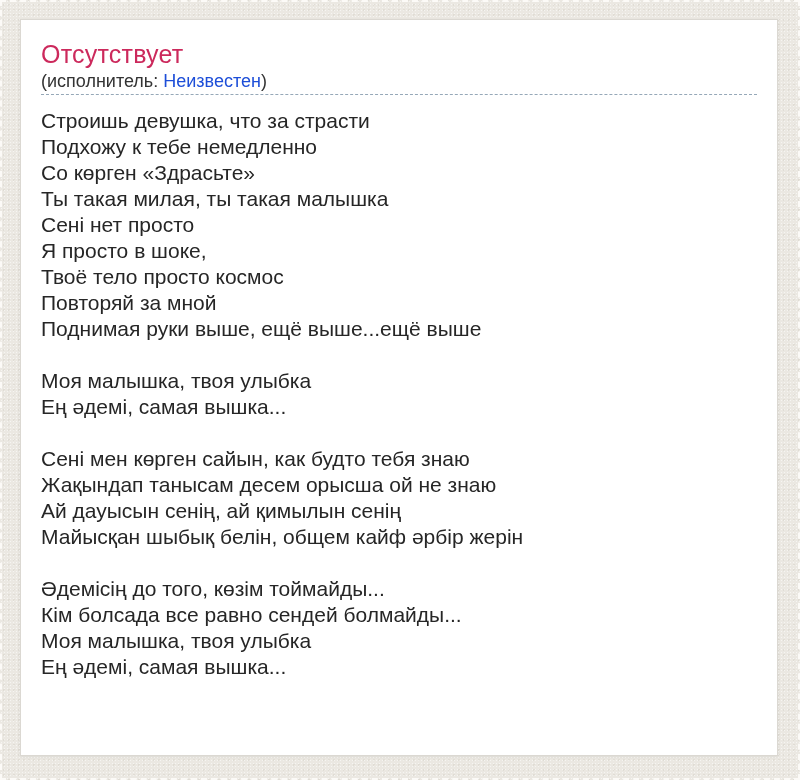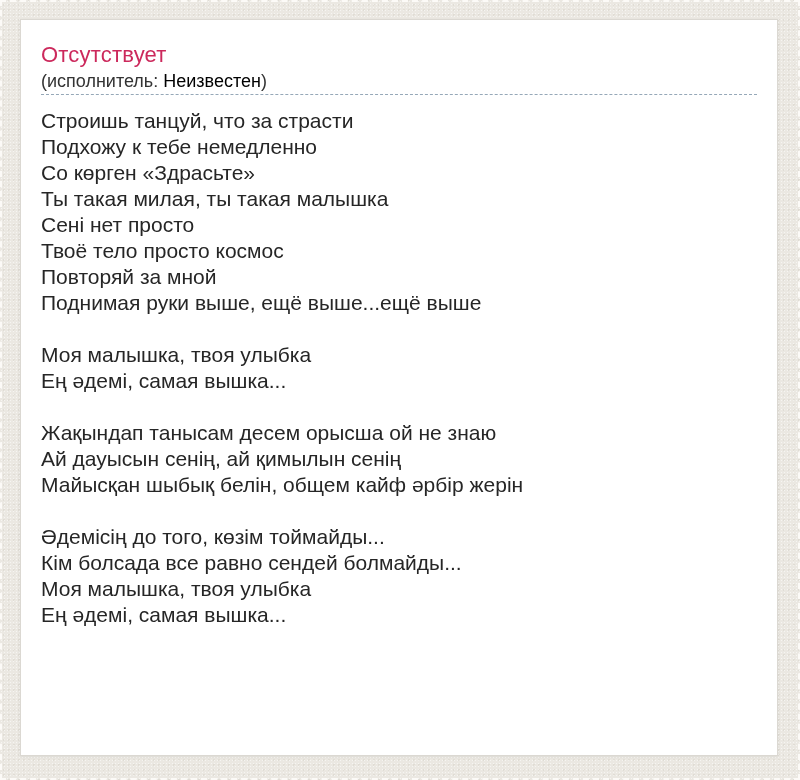--- a/index.html
+++ b/index.html
@@ -33,36 +33,36 @@
     width: 758px;
     height: 737px;
     box-sizing: border-box;
     background: #ffffff;
     border: 1px solid #dbd8d2;
     box-shadow: 0 1px 3px rgba(0,0,0,0.07);
     padding: 20px 20px 0 20px;
   }
   .page-title {
     margin: 0;
-    font-size: 22px;
+    font-size: 25px;
     font-weight: 400;
     line-height: 29px;
     color: #cc295c;
     letter-spacing: 0.2px;
   }
   .artist-line {
     margin-top: 2px;
     font-size: 18px;
     line-height: 20px;
     color: #333333;
     padding-bottom: 3px;
     border-bottom: 1px dashed #96a8b8;
   }
   .artist-link {
-    color: #000000;
+    color: #1d4ed8;
     text-decoration: none;
     cursor: pointer;
   }
   .lyrics {
     margin-top: 13px;
     font-size: 21px;
     line-height: 26px;
     color: #262626;
   }
   .stanza { margin: 0 0 26px 0; }
@@ -75,34 +75,36 @@
 <div class="page-frame"></div>
 
 <div class="card">
   <div>
     <h1 class="page-title">Отсутствует</h1>
     <div class="artist-line"><span>(исполнитель: </span><a class="artist-link">Неизвестен</a><span>)</span></div>
   </div>
 
   <div class="lyrics" id="lyrics">
       <div class="stanza">
-        <div class="lyric-line">Строишь танцуй, что за страсти</div>
+        <div class="lyric-line">Строишь девушка, что за страсти</div>
         <div class="lyric-line">Подхожу к тебе немедленно</div>
         <div class="lyric-line">Со көрген «Здрасьте»</div>
         <div class="lyric-line">Ты такая милая, ты такая малышка</div>
         <div class="lyric-line">Сені нет просто</div>
+        <div class="lyric-line">Я просто в шоке,</div>
         <div class="lyric-line">Твоё тело просто космос</div>
         <div class="lyric-line">Повторяй за мной</div>
         <div class="lyric-line">Поднимая руки выше, ещё выше...ещё выше</div>
       </div>
       <div class="stanza">
         <div class="lyric-line">Моя малышка, твоя улыбка</div>
         <div class="lyric-line">Ең әдемі, самая вышка...</div>
       </div>
       <div class="stanza">
+        <div class="lyric-line">Сені мен көрген сайын, как будто тебя знаю</div>
         <div class="lyric-line">Жақындап танысам десем орысша ой не знаю</div>
         <div class="lyric-line">Ай дауысын сенің, ай қимылын сенің</div>
         <div class="lyric-line">Майысқан шыбық белін, общем кайф әрбір жерін</div>
       </div>
       <div class="stanza">
         <div class="lyric-line">Әдемісің до того, көзім тоймайды...</div>
         <div class="lyric-line">Кім болсада все равно сендей болмайды...</div>
         <div class="lyric-line">Моя малышка, твоя улыбка</div>
         <div class="lyric-line">Ең әдемі, самая вышка...</div>
       </div>

